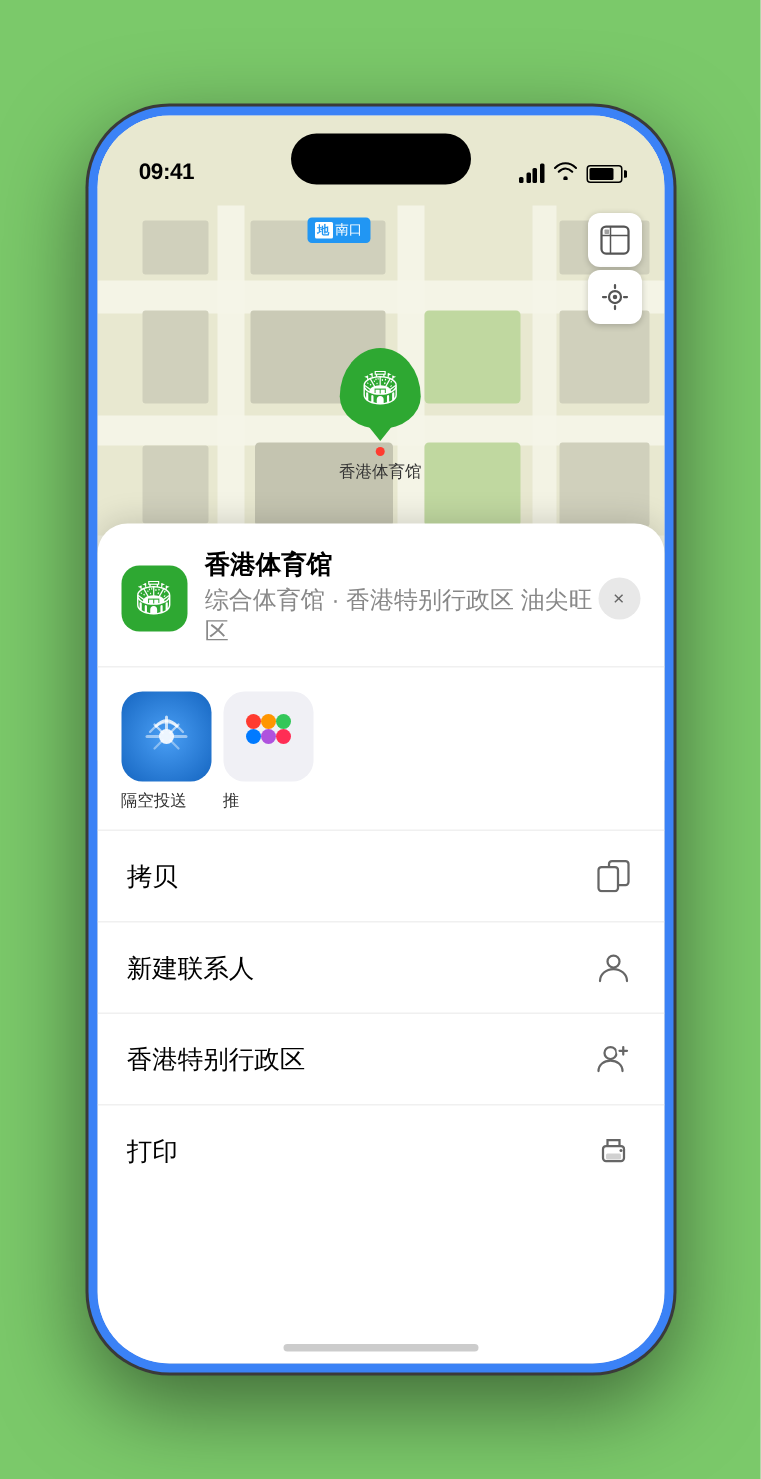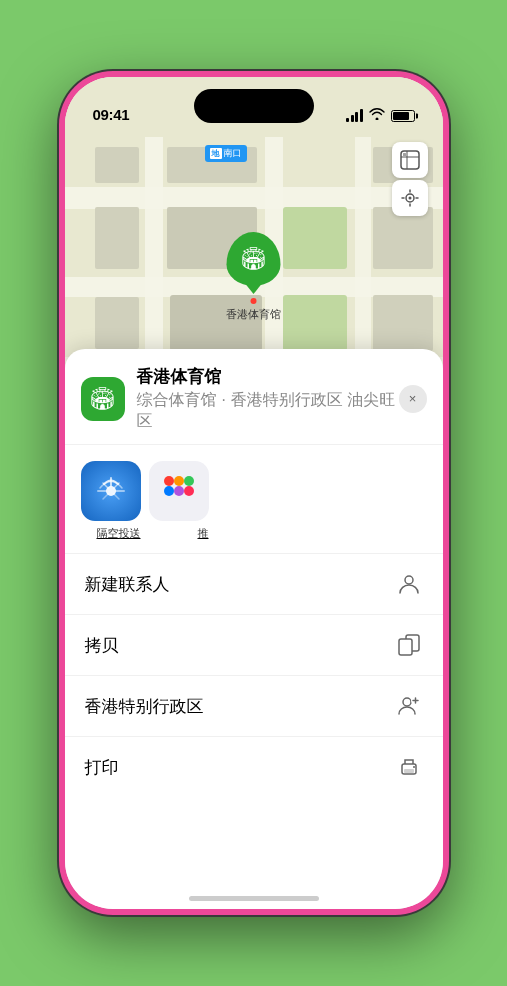--- a/index.html
+++ b/index.html
@@ -10,21 +10,21 @@
       background: #7bc96a;
       display: flex;
       align-items: center;
       justify-content: center;
       font-family: -apple-system, 'PingFang SC', sans-serif;
     }
 
     .phone-frame {
       width: 390px;
       height: 844px;
-      background: #ec4899;
+      background: #3b82f6;
       border-radius: 54px;
       position: relative;
       overflow: hidden;
       box-shadow: 0 0 0 2px #3a3a3a, 0 20px 60px rgba(0,0,0,0.5);
     }
 
     .phone-screen {
       position: absolute;
       top: 6px;
       left: 6px;
@@ -300,24 +300,23 @@
       align-items: center;
       padding: 16px 16px 12px;
       border-bottom: 1px solid #f0f0f0;
       gap: 8px;
       overflow: hidden;
     }
 
     .share-app {
       display: flex;
       flex-direction: column;
-      align-items: flex-end;
+      align-items: flex-start;
       gap: 5px;
       flex-shrink: 0;
-      text-decoration: underline;
     }
 
     .share-app-icon {
       width: 60px;
       height: 60px;
       border-radius: 14px;
       display: flex;
       align-items: center;
       justify-content: center;
       position: relative;
@@ -554,35 +553,35 @@
             </svg>
           </div>
           <span class="share-app-label">推</span>
         </div>
 
       </div>
 
       <div class="action-list">
 
         <div class="action-item">
+          <span class="action-label">拷贝</span>
+          <div class="action-icon">
+            <svg width="22" height="22" viewBox="0 0 22 22" fill="none">
+              <rect x="8" y="1" width="13" height="16" rx="2" stroke="#666" stroke-width="1.5" fill="none"></rect>
+              <rect x="1" y="5" width="13" height="16" rx="2" stroke="#666" stroke-width="1.5" fill="white"></rect>
+            </svg>
+          </div>
+        </div>
+
+        <div class="action-item">
           <span class="action-label">新建联系人</span>
           <div class="action-icon">
             <svg width="22" height="22" viewBox="0 0 22 22" fill="none">
               <circle cx="11" cy="7" r="4" stroke="#666" stroke-width="1.5" fill="none"></circle>
               <path d="M2 20c0-4.4 4-8 9-8s9 3.6 9 8" stroke="#666" stroke-width="1.5" stroke-linecap="round" fill="none"></path>
-            </svg>
-          </div>
-        </div>
-
-        <div class="action-item">
-          <span class="action-label">拷贝</span>
-          <div class="action-icon">
-            <svg width="22" height="22" viewBox="0 0 22 22" fill="none">
-              <rect x="8" y="1" width="13" height="16" rx="2" stroke="#666" stroke-width="1.5" fill="none"></rect>
-              <rect x="1" y="5" width="13" height="16" rx="2" stroke="#666" stroke-width="1.5" fill="white"></rect>
             </svg>
           </div>
         </div>
 
         <div class="action-item">
           <span class="action-label">香港特别行政区</span>
           <div class="action-icon">
             <svg width="22" height="22" viewBox="0 0 22 22" fill="none">
               <circle cx="9" cy="7" r="4" stroke="#666" stroke-width="1.5" fill="none"></circle>
               <path d="M1 19c0-4 3.6-7 8-7s8 3 8 7" stroke="#666" stroke-width="1.5" stroke-linecap="round" fill="none"></path>

